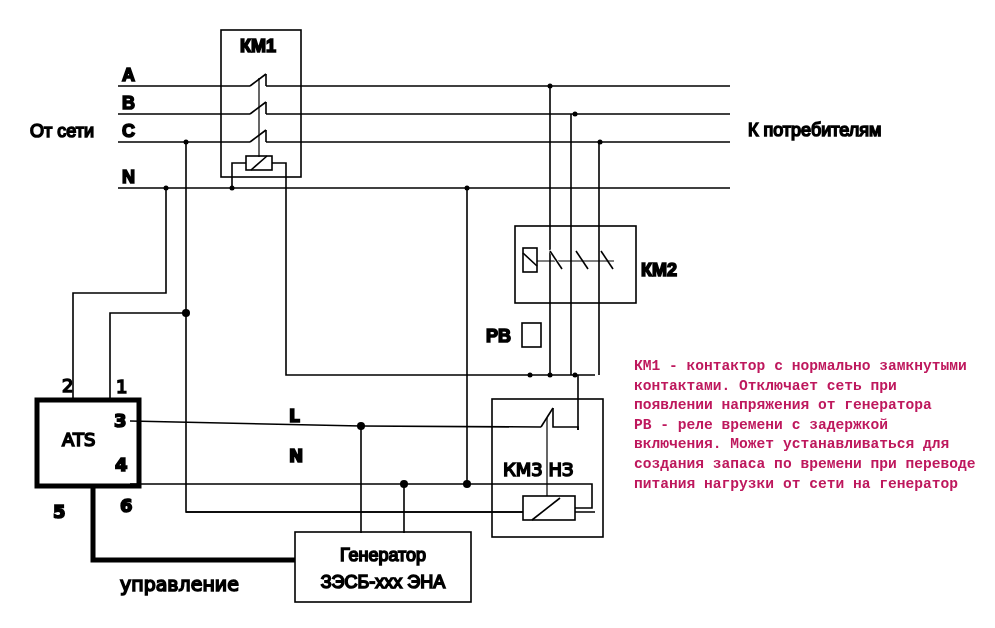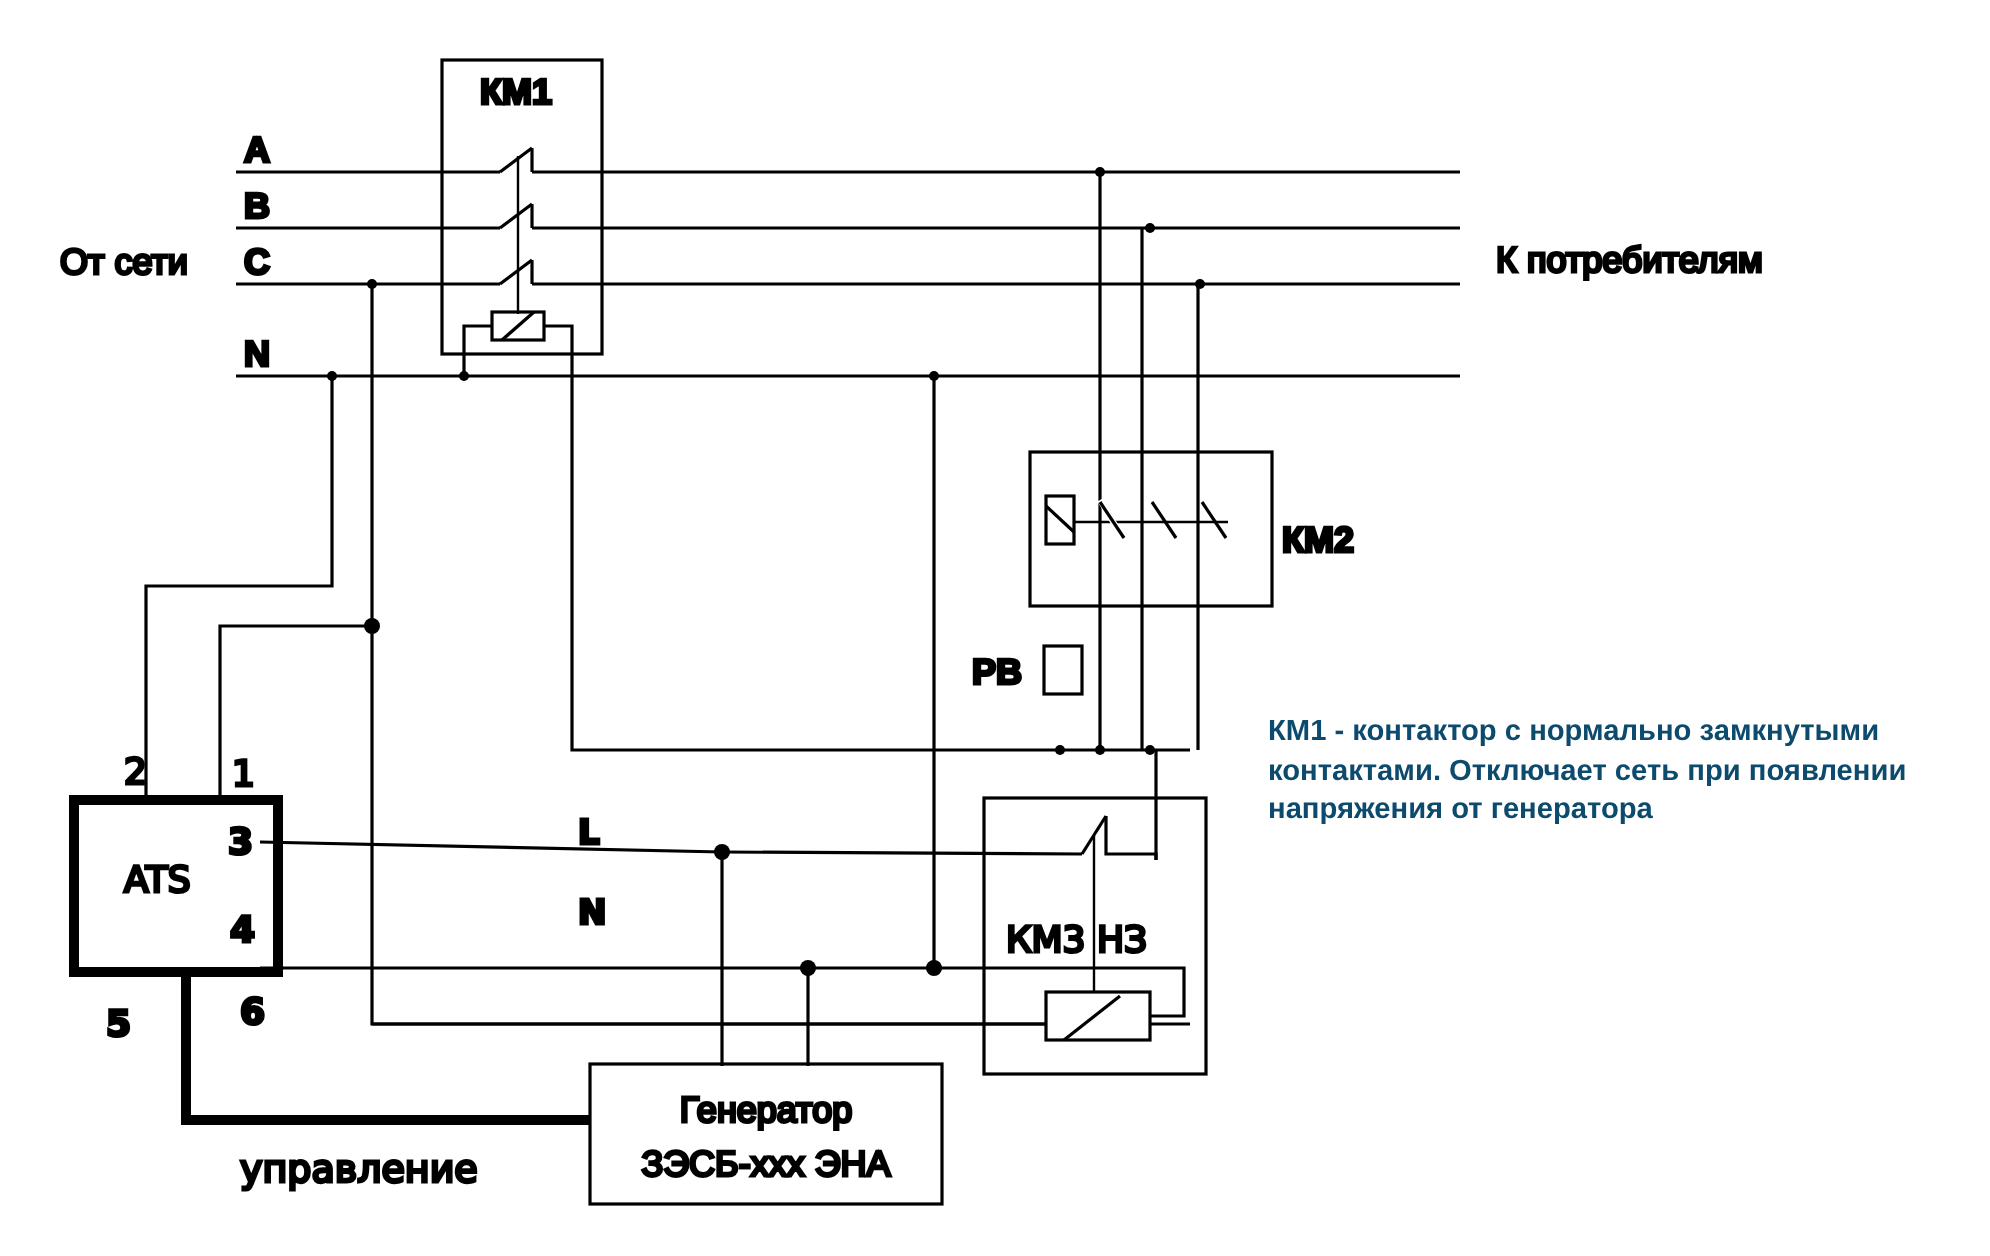--- a/index.html
+++ b/index.html
@@ -2,21 +2,21 @@
 <html><head>
 <meta charset="utf-8">
 <style>
   html,body{margin:0;padding:0;background:#fff;}
   #stage{position:relative;width:995px;height:628px;background:#fff;overflow:hidden;}
   svg{position:absolute;left:0;top:0;}
   .t{font-family:"Liberation Sans",sans-serif;fill:#000;}
   .lbl{font-size:18px;}
   .bold{font-weight:bold;}
   .calib{font-family:"DejaVu Sans",sans-serif;}
-  #legend{position:absolute;left:634px;top:357px;width:345px;font-family:Liberation Sans, sans-serif;font-size:14.6px;line-height:19.6px;font-weight:bold;color:#0c4a6e;}
+  #legend{position:absolute;left:634px;top:357px;width:345px;font-family:Liberation Mono, monospace;font-size:14.6px;line-height:19.6px;font-weight:bold;color:#be185d;}
   #legend p{margin:0;}
   #legend .key{font-weight:bold;}
 </style>
 </head>
 <body>
 
 <div id="stage">
 <svg width="995" height="628" viewBox="0 0 995 628" stroke="#000" fill="none" stroke-width="1.6">
 
   <line x1="118" y1="86" x2="250" y2="86"></line>
@@ -121,14 +121,15 @@
   <text class="t calib bold" x="120" y="512" font-size="18">6</text>
   <text class="t calib bold" x="289" y="422" font-size="17">L</text>
   <text class="t calib bold" x="289" y="462" font-size="17">N</text>
   <text class="t lbl" x="383" y="561" text-anchor="middle">Генератор</text>
   <text class="t lbl" x="383" y="588" text-anchor="middle">ЗЭСБ-xxx ЭНА</text>
   <text class="t calib" x="120" y="591" font-size="19">управление</text>
 </svg>
 
 <div id="legend">
   <p><span class="key">КМ1</span><span> - контактор с нормально замкнутыми контактами. Отключает сеть при появлении напряжения от генератора</span></p>
+  <p><span class="key">РВ</span><span> - реле времени с задержкой включения. Может устанавливаться для создания запаса по времени при переводе питания нагрузки от сети на генератор</span></p>
 </div>
 </div>
 
 </body></html>

